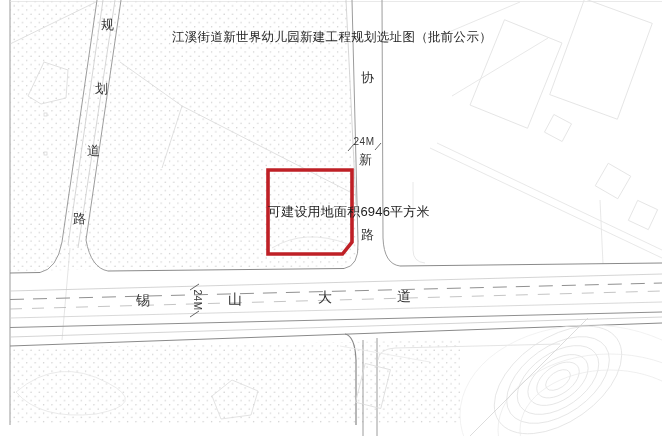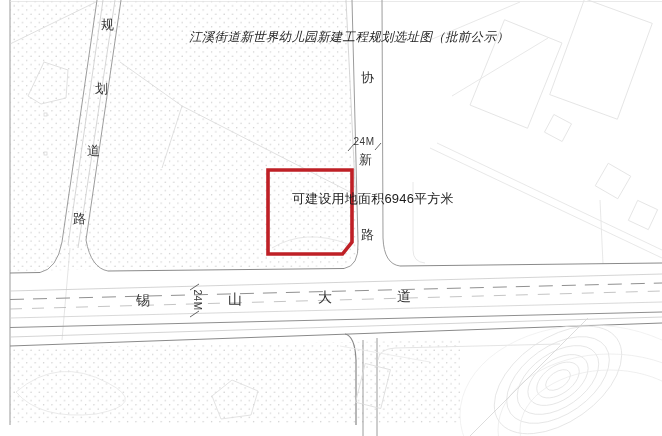--- a/index.html
+++ b/index.html
@@ -122,35 +122,35 @@
       <ellipse cx="558" cy="380" rx="72" ry="42" transform="rotate(-35 558 380)"></ellipse>
       <ellipse cx="610" cy="430" rx="90" ry="60" stroke="#e8e8e8"></ellipse>
       <ellipse cx="610" cy="430" rx="112" ry="76" stroke="#e8e8e8"></ellipse>
       <ellipse cx="590" cy="415" rx="130" ry="90" stroke="#ededed"></ellipse>
       <path d="M470,436 L588,318" stroke="#cfcfcf"></path>
     </g>
 
     <path d="M268,170 L352,170 L352,242 L342.5,254 L268,254 Z" fill="none" stroke="#bf2026" stroke-width="3.6" stroke-linejoin="miter"></path>
   </svg>
 
-  <div class="lbl map-title" style="left:189px;top:31px;font-style:italic;">江溪街道新世界幼儿园新建工程规划选址图（批前公示）</div>
+  <div class="lbl map-title" style="left:172px;top:31px;">江溪街道新世界幼儿园新建工程规划选址图（批前公示）</div>
 
   <div class="lbl cjk13" style="left:101px;top:18px;">规</div>
   <div class="lbl cjk13" style="left:95px;top:82px;">划</div>
   <div class="lbl cjk13" style="left:87px;top:144px;">道</div>
   <div class="lbl cjk13" style="left:73px;top:212px;">路</div>
 
   <div class="lbl cjk13" style="left:361px;top:71px;">协</div>
   <div class="lbl cjk13" style="left:359px;top:153px;">新</div>
   <div class="lbl cjk13" style="left:361px;top:228px;">路</div>
 
   <div class="lbl dim" style="left:350px;top:137px;width:28px;text-align:center;">24M</div>
 
   <div class="lbl cjk14" style="left:136px;top:293px;">锡</div>
   <div class="lbl cjk14" style="left:228px;top:292px;">山</div>
   <div class="lbl cjk14" style="left:318px;top:290px;">大</div>
   <div class="lbl cjk14" style="left:397px;top:289px;">道</div>
 
   <div class="lbl dim dim-v" style="left:187px;top:295px;">24M</div>
 
-  <div class="lbl area-label" style="left:268px;top:192px;margin-left:24px;">可建设用地面积6946平方米</div>
+  <div class="lbl area-label" style="left:268px;top:205px;">可建设用地面积6946平方米</div>
 
 </div>
 
 </body></html>

